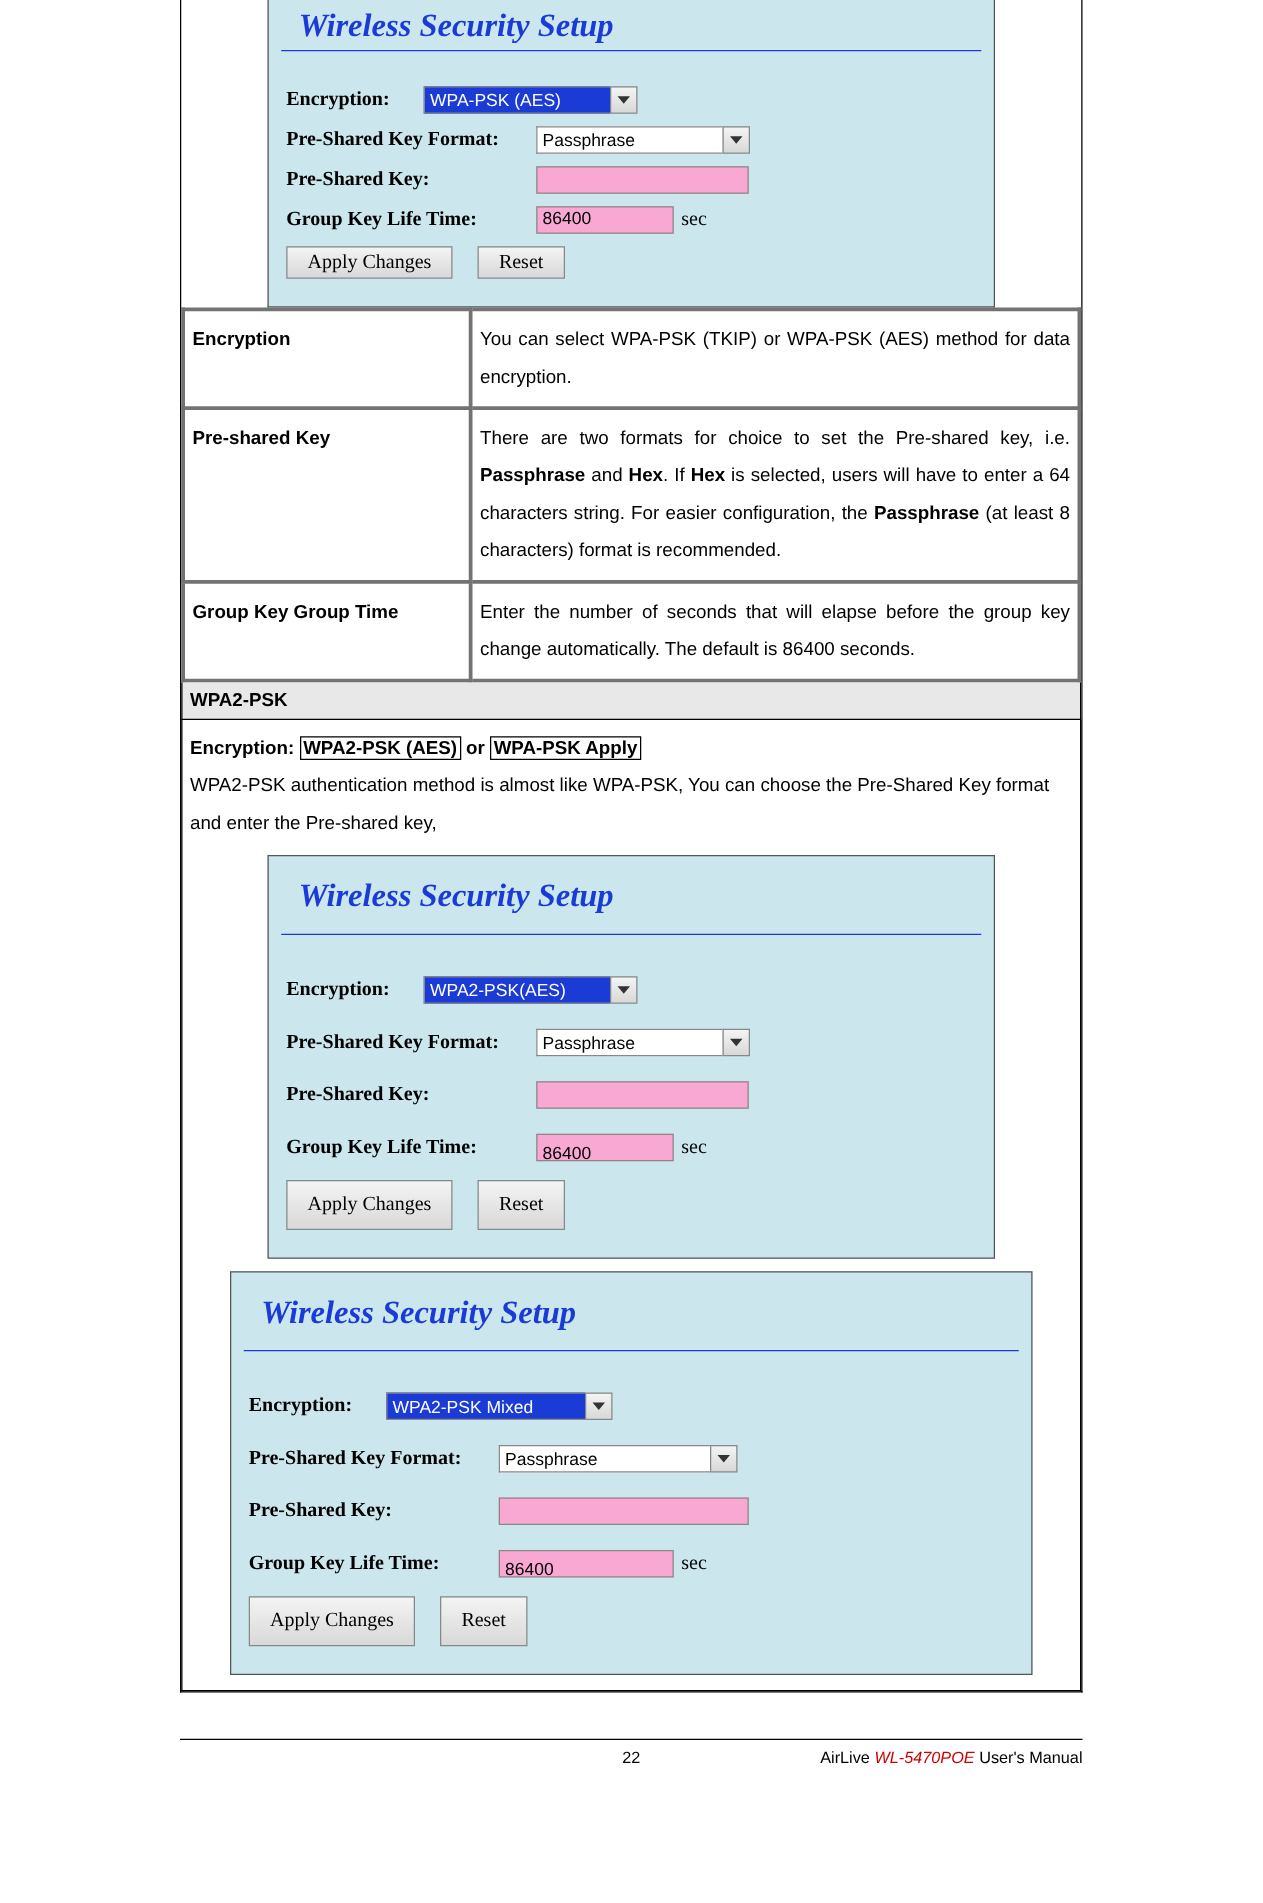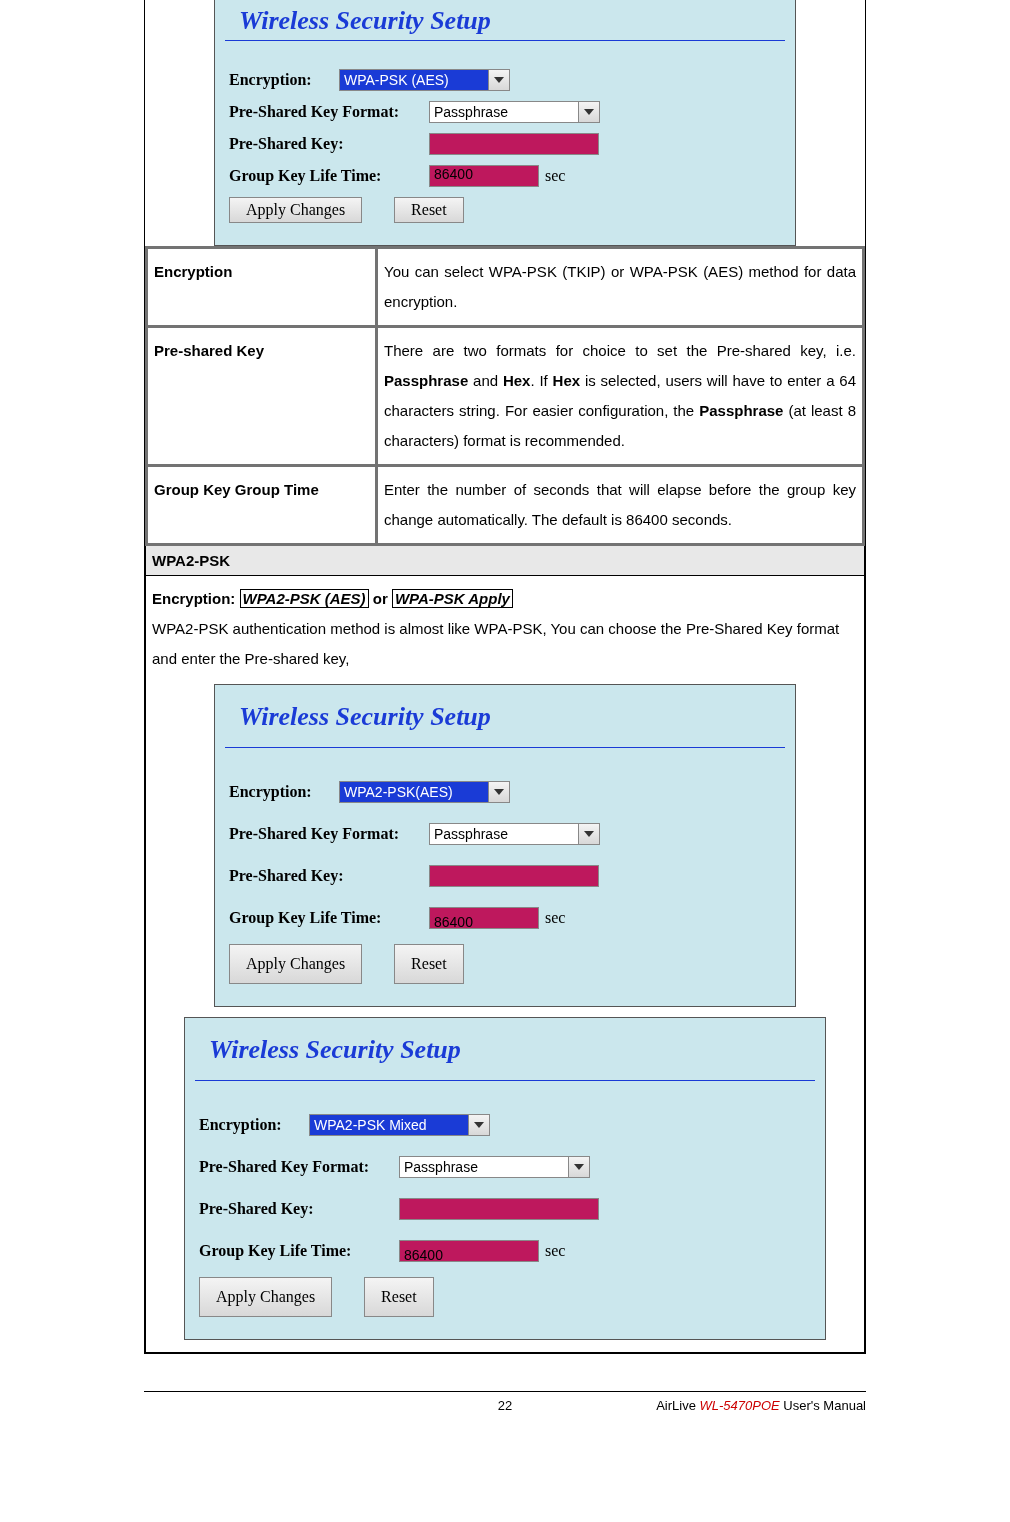--- a/index.html
+++ b/index.html
@@ -80,35 +80,35 @@
   }
   .sel-btn {
     width: 20px;
     background: linear-gradient(#f4f4f4, #d8d8d8);
     border: 1px solid #888;
     display: flex;
     align-items: center;
     justify-content: center;
   }
   .txt-input {
-    background: #be185d;
+    background: #f9a8d4;
     border: 1px solid #888;
     height: 20px;
     padding: 0 4px;
     font-family: sans-serif;
     font-size: 14px;
   }
   .sec-label {
     font-family: "Times New Roman", serif;
     font-size: 16px;
     margin-left: 6px;
   }
   .btn-row {
     display: flex;
-    gap: 32px;
+    gap: 20px;
     margin-top: 6px;
     padding-bottom: 8px;
   }
   .btn {
     background: linear-gradient(#f4f4f4, #d8d8d8);
     border: 1px solid #888;
     padding: 3px 16px;
     font-family: "Times New Roman", serif;
     font-size: 16px;
   }
@@ -142,21 +142,20 @@
     border: 1px solid #000;
     border-top: none;
     padding: 8px 6px 12px 6px;
     font-size: 15px;
     line-height: 2.0;
   }
   .boxed {
     border: 1px solid #000;
     padding: 0 2px;
     font-weight: bold;
-    font-style: italic;
   }
   .footer {
     display: flex;
     justify-content: space-between;
     align-items: center;
     border-top: 1px solid #000;
     margin-top: 37px;
     padding-top: 6px;
     font-size: 13px;
   }

